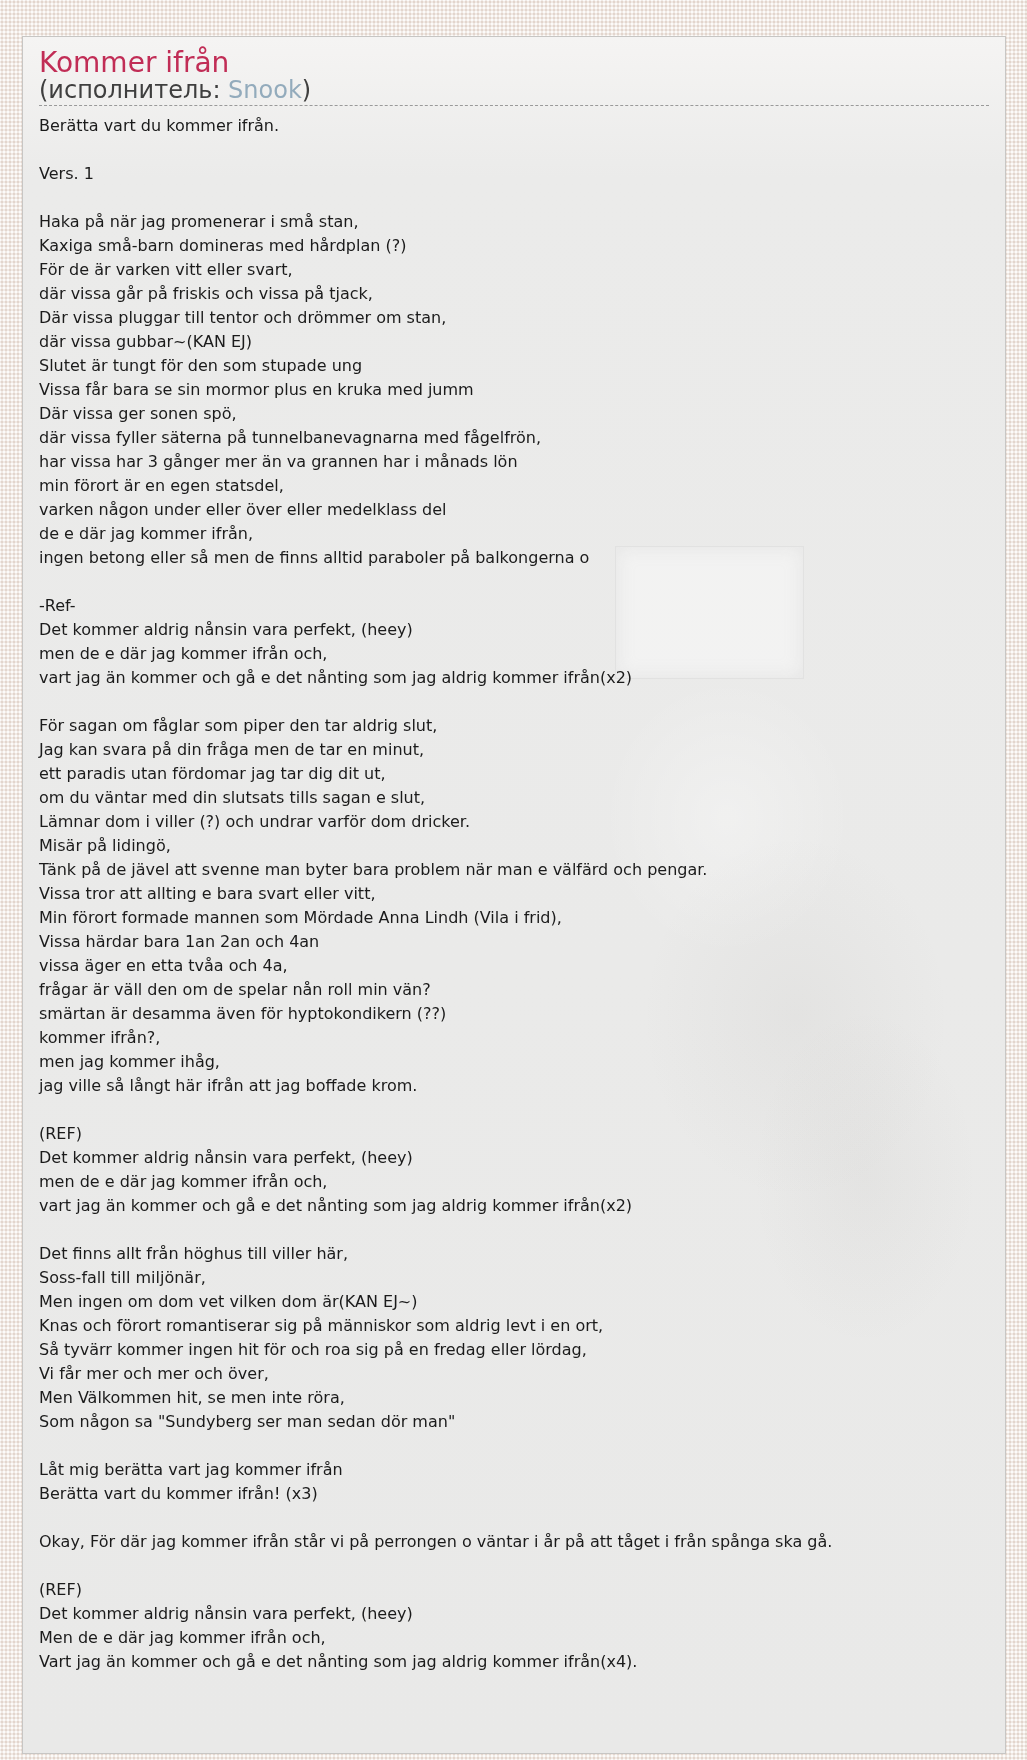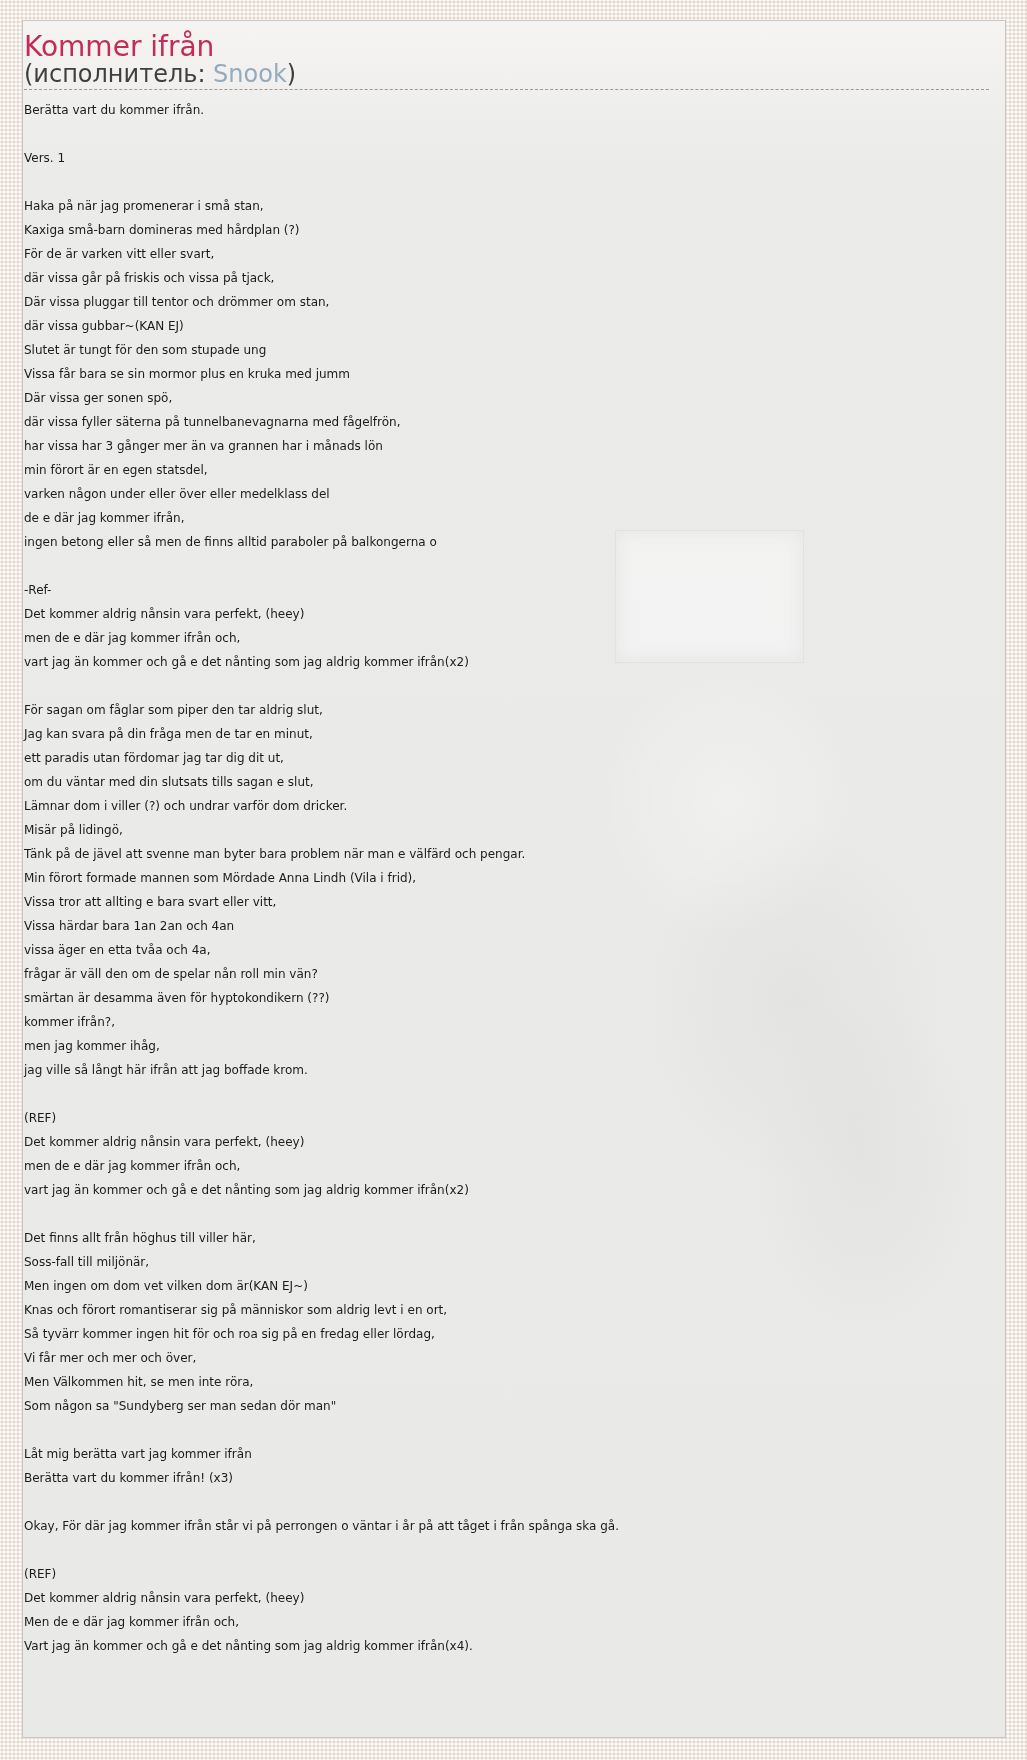--- a/index.html
+++ b/index.html
@@ -12,27 +12,27 @@
     background-image:
       radial-gradient(rgba(214,196,186,0.55) 1px, transparent 1.2px),
       radial-gradient(rgba(255,255,255,0.8) 1px, transparent 1.2px);
     background-size: 4px 4px, 4px 4px;
     background-position: 0 0, 2px 2px;
     overflow: hidden;
   }
   .content-box {
     position: absolute;
     left: 22px;
-    top: 20px;
+    top: 36px;
     width: 984px;
     height: 1718px;
     box-sizing: border-box;
     border: 1px solid #c7c6c4;
     background: linear-gradient(to bottom, #f5f4f3 0px, #ebebea 140px, #e9e9e8 100%);
-    padding: 10px 16px 20px 1px;
+    padding: 10px 16px 20px 16px;
     overflow: hidden;
   }
   
   .watermark-rect {
     position: absolute;
     left: 592px;
     top: 509px;
     width: 187px;
     height: 131px;
     background: rgba(255,255,255,0.4);
@@ -72,21 +72,21 @@
   }
   .separator {
     border: 0;
     border-bottom: 1px dashed #9a9a9a;
     margin: 4px 0 0 0;
     height: 0;
     position: relative;
   }
   .lyrics {
     margin-top: 8px;
-    font-size: 12px;
+    font-size: 16px;
     line-height: 24px;
     color: var(--body-text, #1b1b1b);
     position: relative;
   }
   .lyric-line {
     height: 24px;
     white-space: pre;
   }
 </style>
 </head>
@@ -128,22 +128,22 @@
       <div class="lyric-line">men de e där jag kommer ifrån och,</div>
       <div class="lyric-line">vart jag än kommer och gå e det nånting som jag aldrig kommer ifrån(x2)</div>
       <div class="lyric-line">&nbsp;</div>
       <div class="lyric-line">För sagan om fåglar som piper den tar aldrig slut,</div>
       <div class="lyric-line">Jag kan svara på din fråga men de tar en minut,</div>
       <div class="lyric-line">ett paradis utan fördomar jag tar dig dit ut,</div>
       <div class="lyric-line">om du väntar med din slutsats tills sagan e slut,</div>
       <div class="lyric-line">Lämnar dom i viller (?) och undrar varför dom dricker.</div>
       <div class="lyric-line">Misär på lidingö,</div>
       <div class="lyric-line">Tänk på de jävel att svenne man byter bara problem när man e välfärd och pengar.</div>
+      <div class="lyric-line">Vissa tror att allting e bara svart eller vitt,</div>
       <div class="lyric-line">Min förort formade mannen som Mördade Anna Lindh (Vila i frid),</div>
-      <div class="lyric-line">Vissa tror att allting e bara svart eller vitt,</div>
       <div class="lyric-line">Vissa härdar bara 1an 2an och 4an</div>
       <div class="lyric-line">vissa äger en etta tvåa och 4a,</div>
       <div class="lyric-line">frågar är väll den om de spelar nån roll min vän?</div>
       <div class="lyric-line">smärtan är desamma även för hyptokondikern (??)</div>
       <div class="lyric-line">kommer ifrån?,</div>
       <div class="lyric-line">men jag kommer ihåg,</div>
       <div class="lyric-line">jag ville så långt här ifrån att jag boffade krom.</div>
       <div class="lyric-line">&nbsp;</div>
       <div class="lyric-line">(REF)</div>
       <div class="lyric-line">Det kommer aldrig nånsin vara perfekt, (heey)</div>

